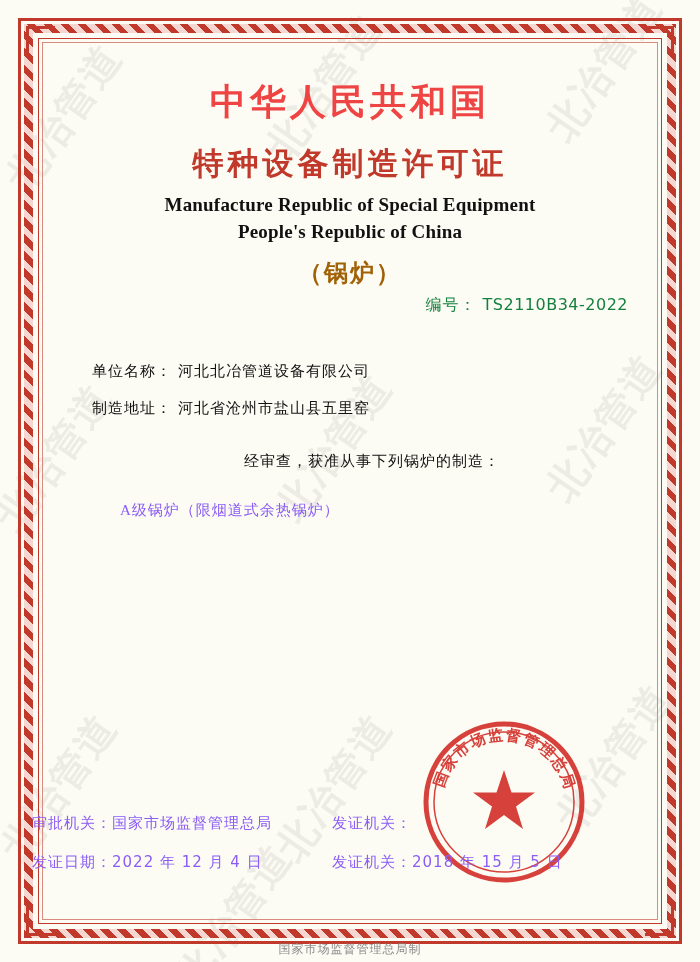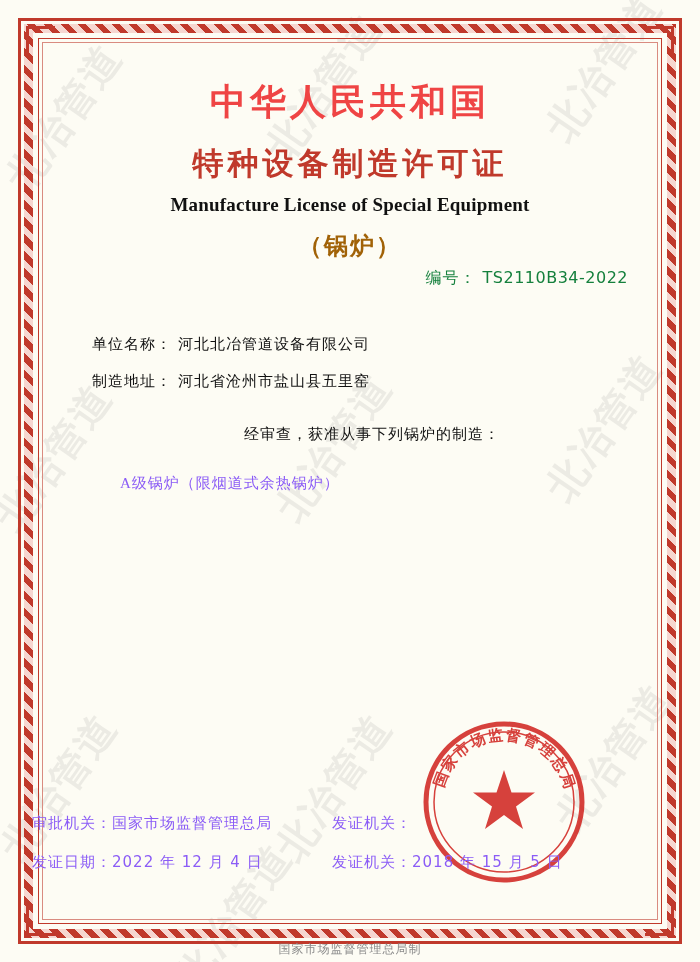--- a/index.html
+++ b/index.html
@@ -249,21 +249,22 @@
   <div class="corner tl"></div>
   <div class="corner tr"></div>
   <div class="corner bl"></div>
   <div class="corner br"></div>
 
   <div class="content">
 
     <div class="title-block">
       <div class="title-cn1">中华人民共和国</div>
       <div class="title-cn2">特种设备制造许可证</div>
-      <div class="title-en1">Manufacture License of Special Equipment</div>
+      <div class="title-en1">Manufacture Republic of Special Equipment</div>
+      <div class="title-en2">People's Republic of China</div>
       <div class="title-cat">（锅炉）</div>
     </div>
 
     <div class="serial-row">
       <span class="serial-label">编号：</span><span class="serial-value">TS2110B34-2022</span>
     </div>
 
     <div class="fields">
       <div class="field-row">
         <span class="field-label">单位名称：</span><span class="field-value">河北北冶管道设备有限公司</span>

